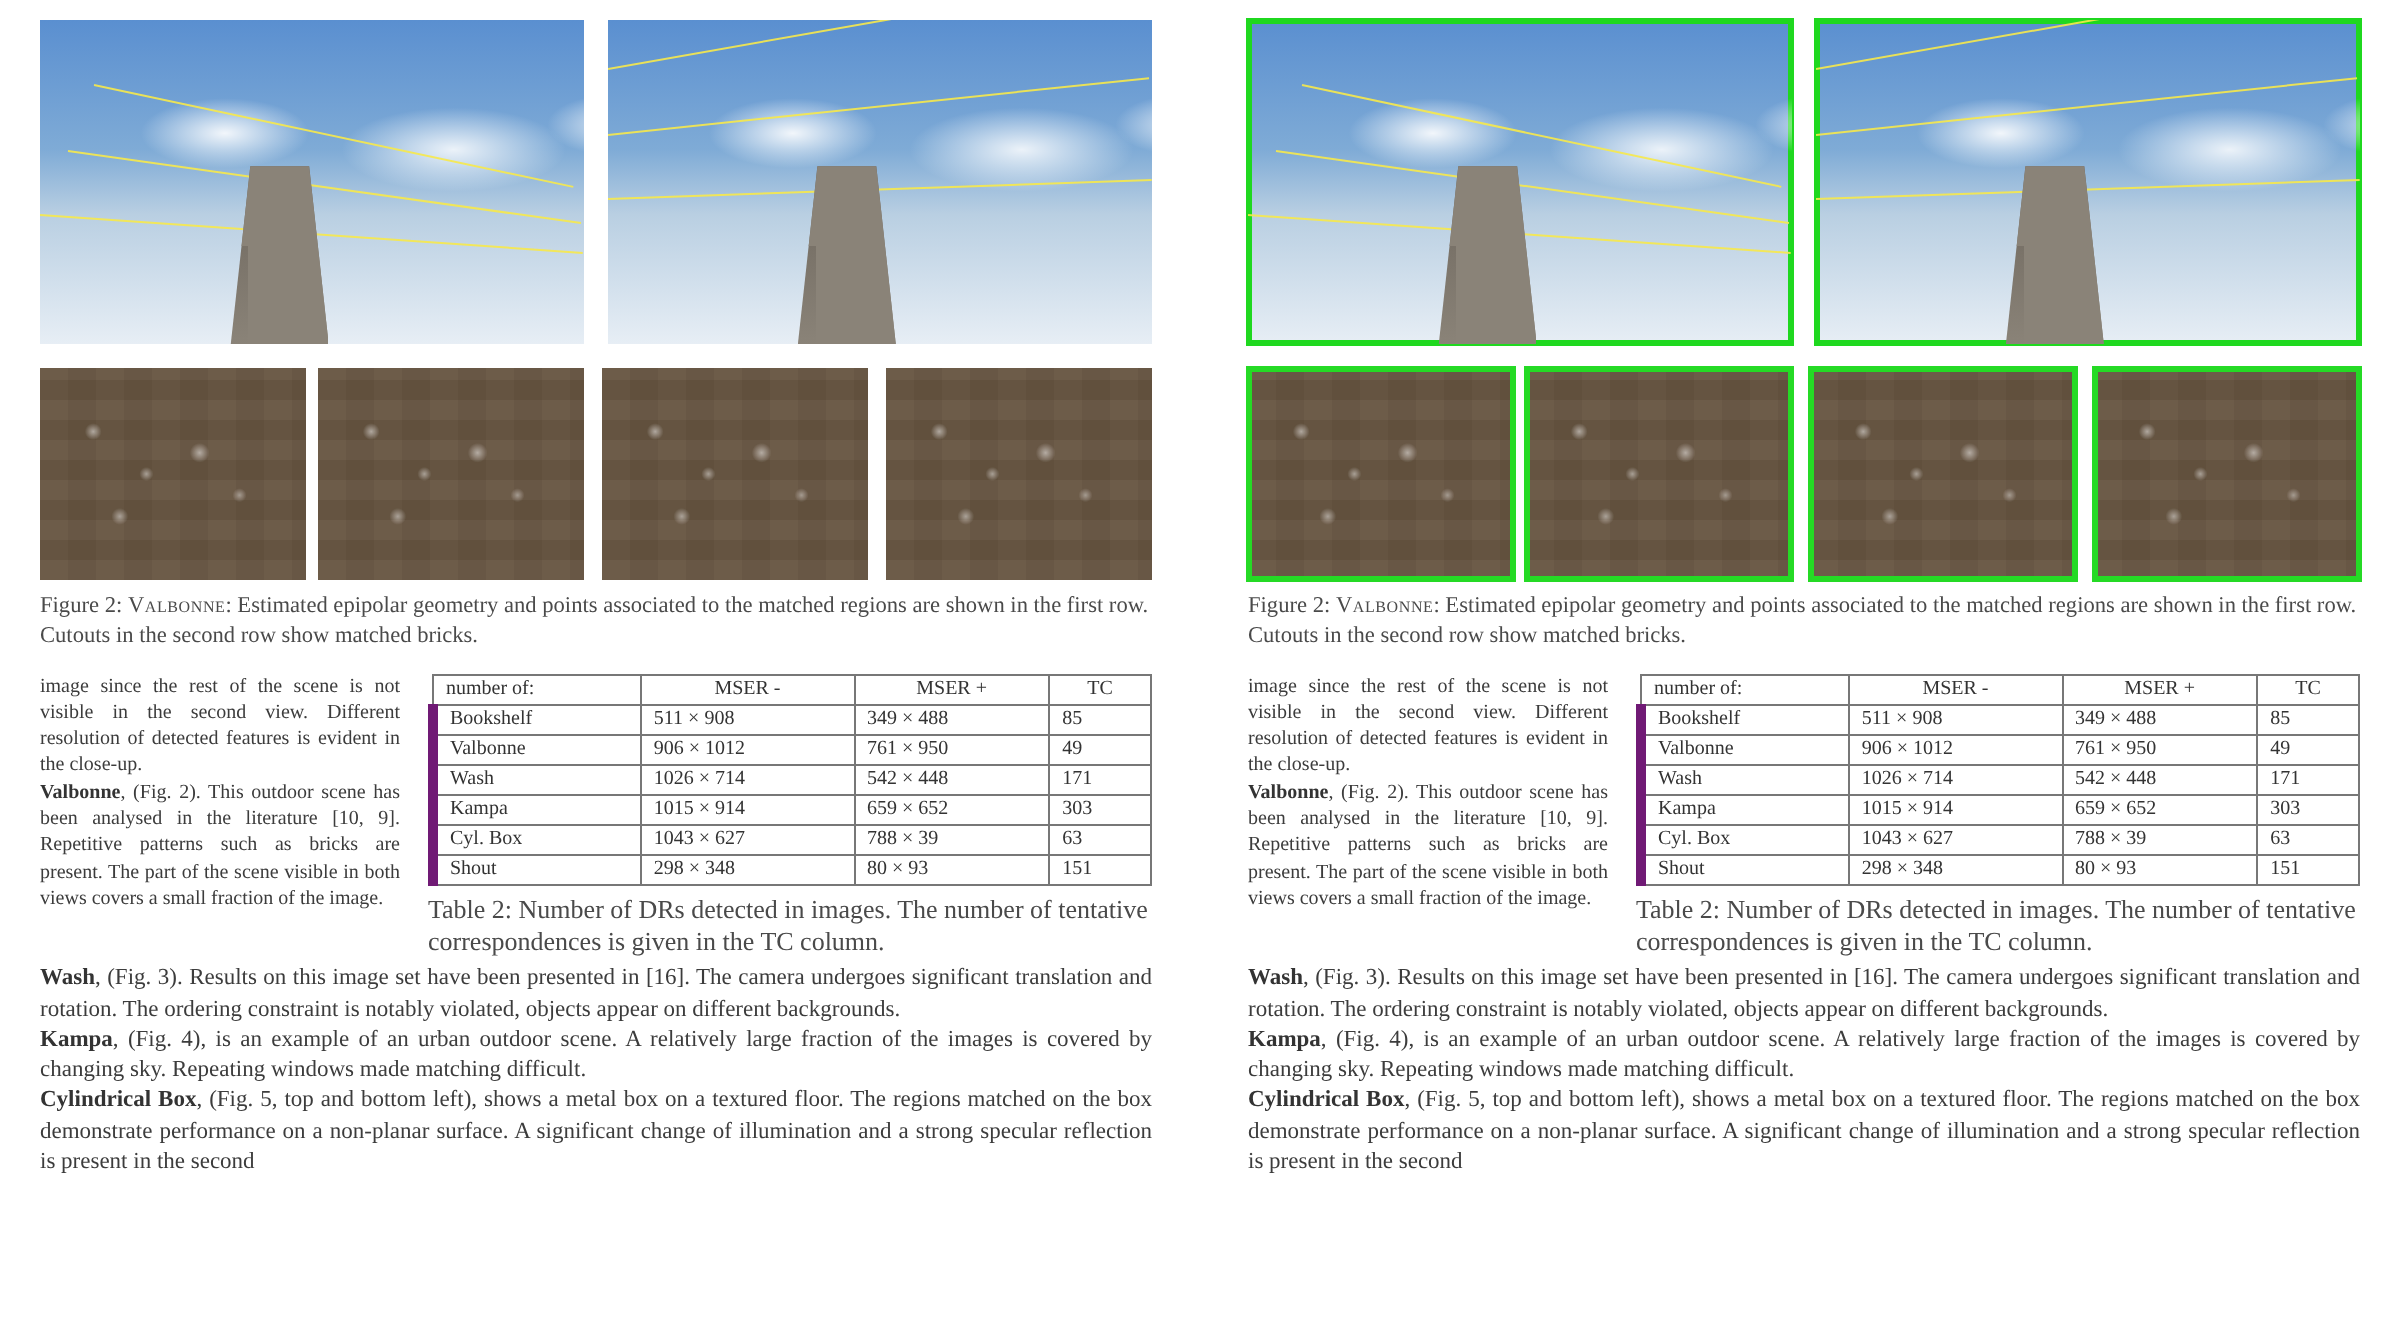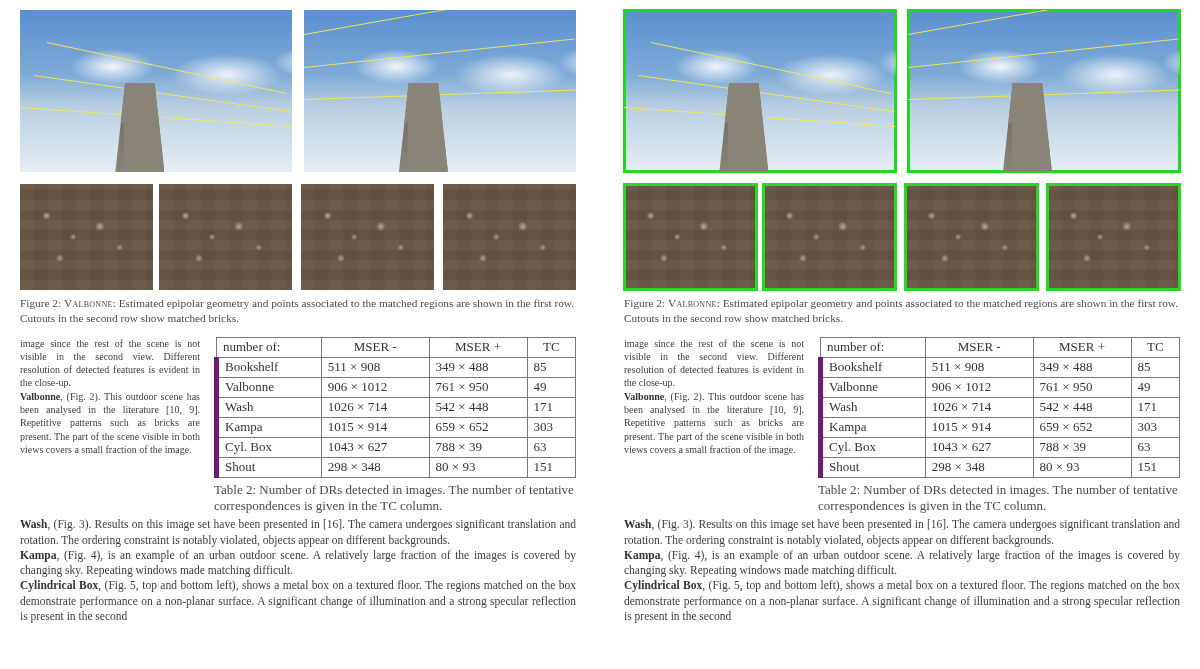--- a/index.html
+++ b/index.html
@@ -109,21 +109,21 @@
     font-size: 10px;
     line-height: 1.33;
     color: #3c3c3c;
     text-align: justify;
   }
   .table-wrap {
     flex: 1;
   }
   table.dr {
     border-collapse: collapse;
-    font-size: 13px;
+    font-size: 10px;
     width: 100%;
   }
   table.dr th, table.dr td {
     border: 1px solid #777;
     padding: 1.5px 6px;
     white-space: nowrap;
   }
   table.dr th:first-child, table.dr td:first-child {
     text-align: left;
     border-left: none;

